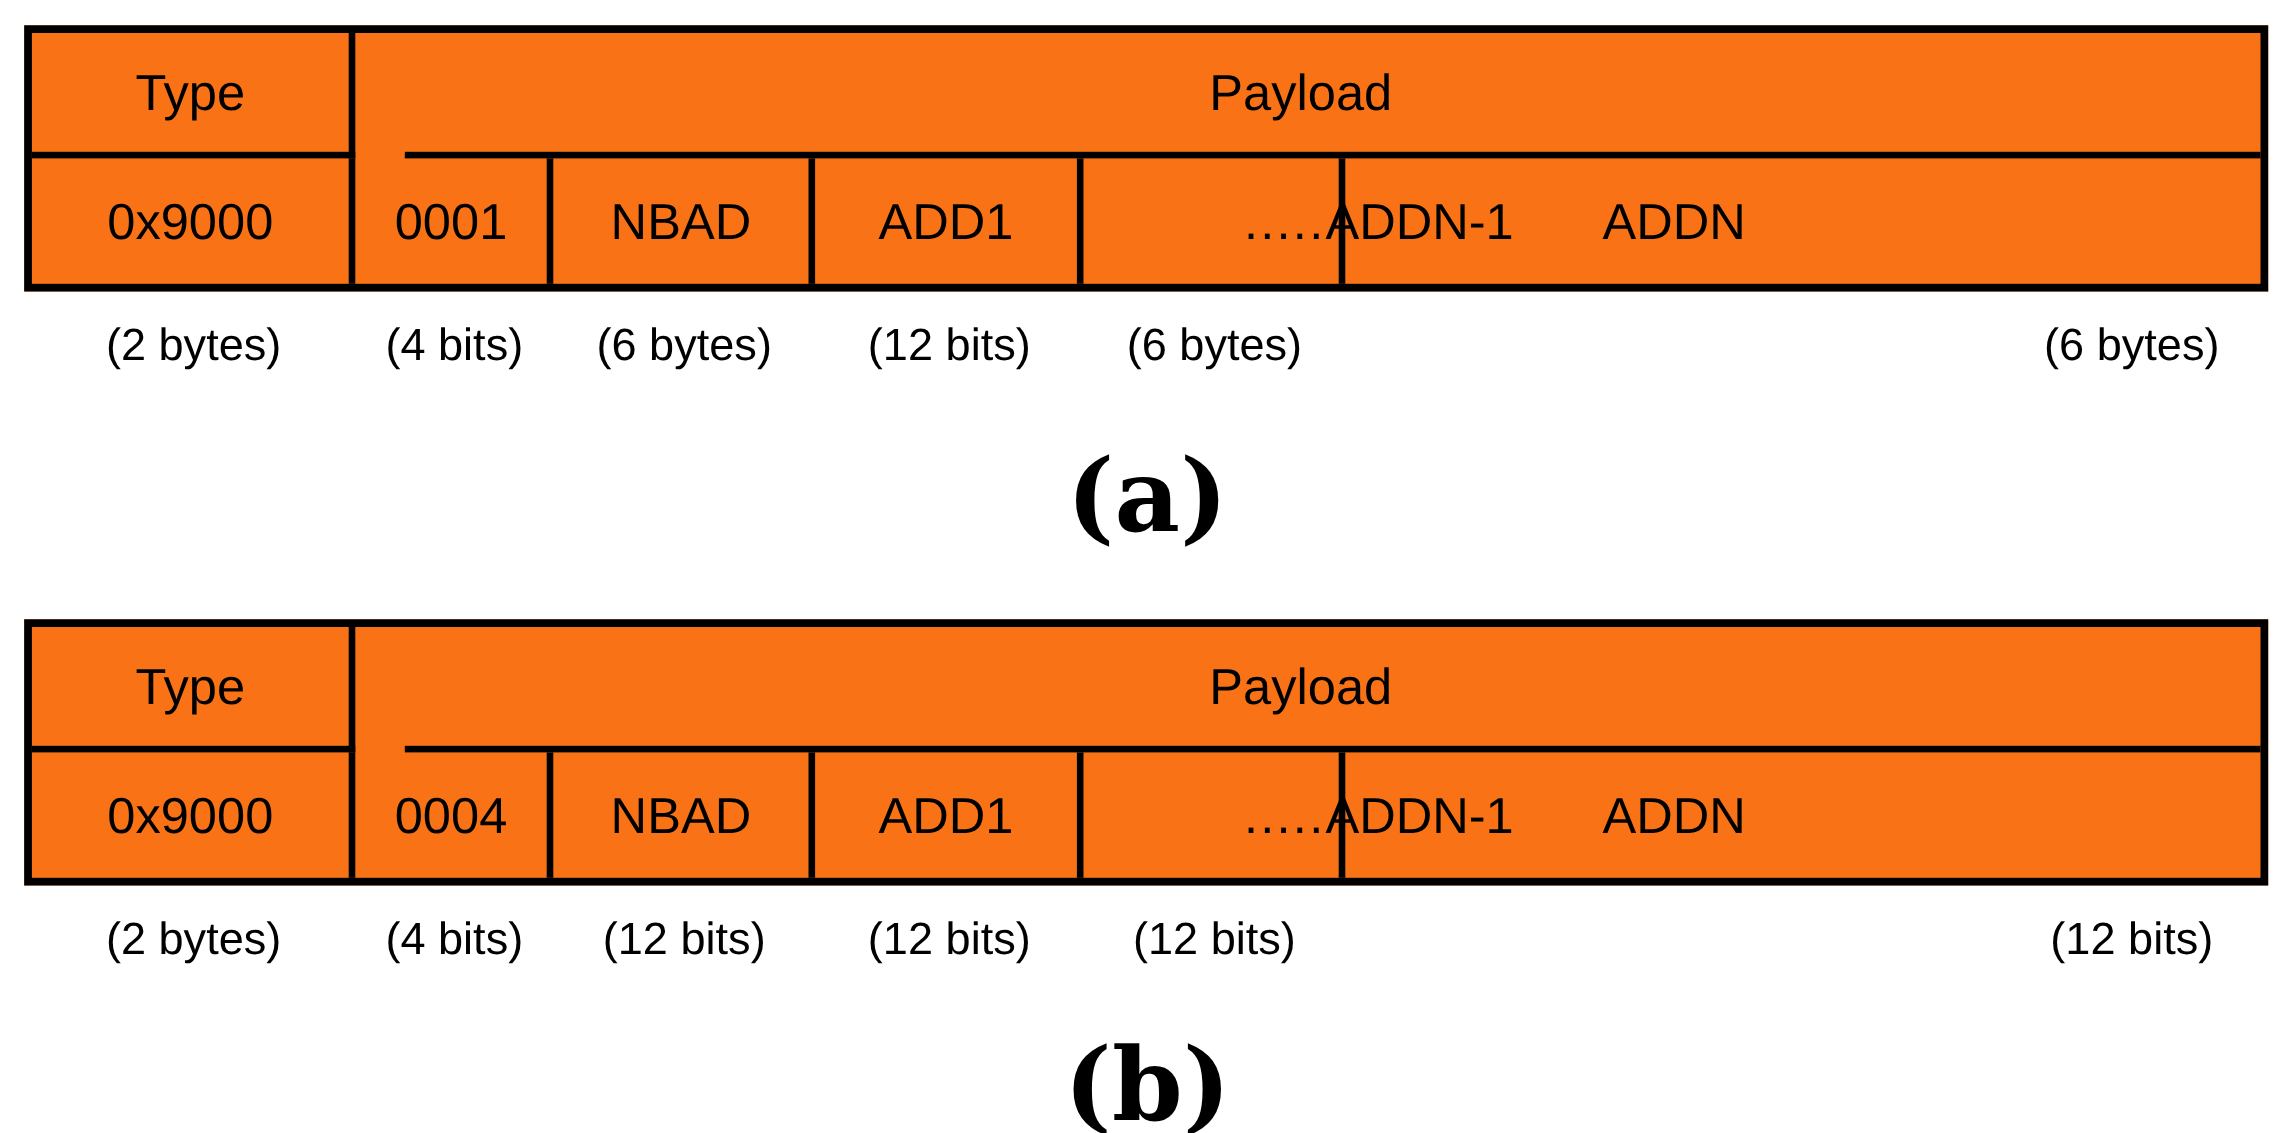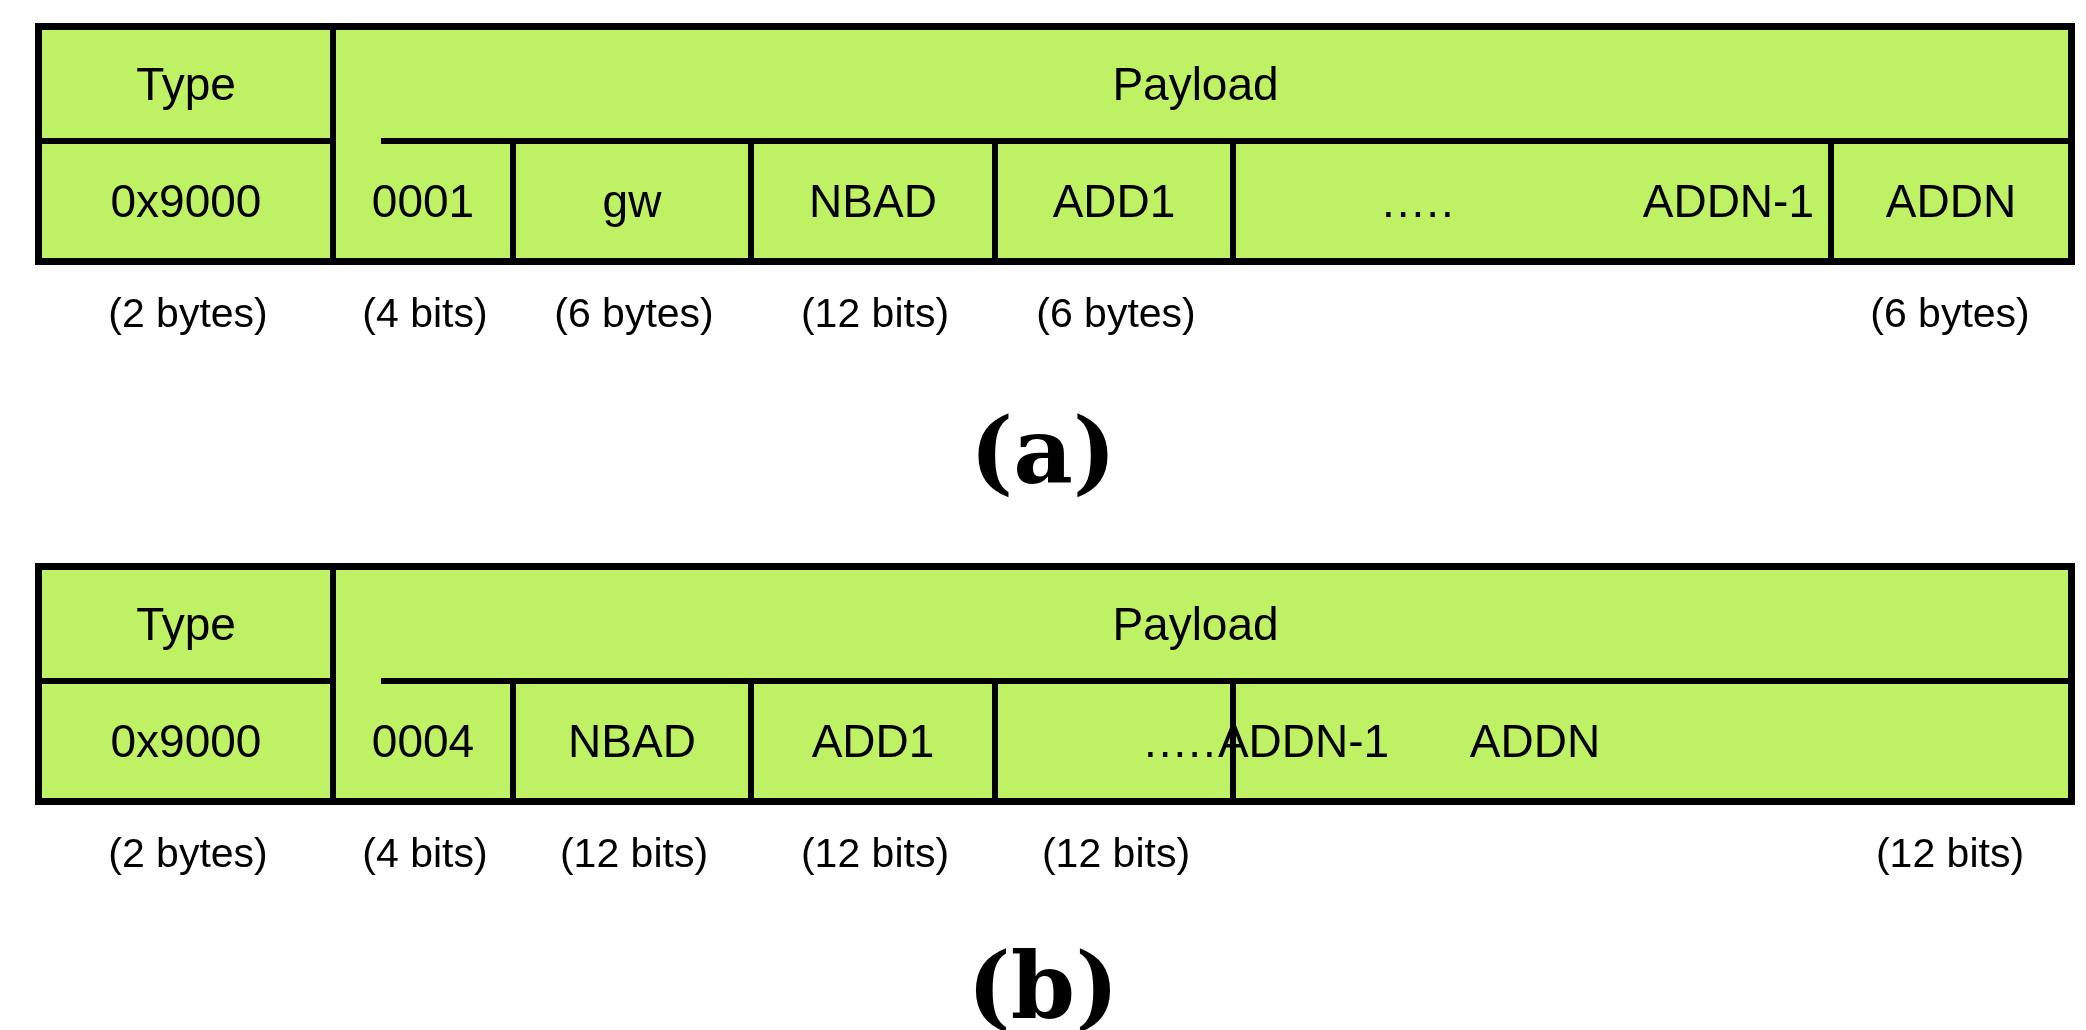--- a/index.html
+++ b/index.html
@@ -10,29 +10,29 @@
     background: #ffffff;
     overflow: hidden;
     font-family: "Liberation Sans", sans-serif;
     color: #000000;
   }
   .stage { position: relative; width: 2086px; height: 1030px; }
 
   
   .frame-table {
     position: absolute;
-    left: 35px;
+    left: 22px;
     width: 2040px;
     height: 242px;
     border: 7px solid #000;
     box-sizing: border-box;
     display: grid;
     grid-template-columns: 294px 180px 238px 244px 238px 598px 1fr;
     grid-template-rows: 114px 114px;
-    background: #bef264;
+    background: #f97316;
   }
   .frame-table.pos-a { top: 23px; }
   .frame-table.pos-b { top: 563px; }
 
   .cell {
     display: flex;
     align-items: center;
     justify-content: center;
     font-size: 46px;
     line-height: 1;
@@ -53,21 +53,21 @@
   .gap-cell {
     justify-content: space-between;
     padding-left: 146px;
     padding-right: 14px;
   }
   .gap-cell .dots { letter-spacing: 2px; }
 
   
   .size-row {
     position: absolute;
-    left: 41px;
+    left: 29px;
     width: 2026px;
     height: 56px;
     display: grid;
     grid-template-columns: 294px 180px 238px 244px 238px 598px 1fr;
   }
   .size-row.pos-a { top: 285px; }
   .size-row.pos-b { top: 825px; }
   .size-label {
     display: flex;
     align-items: center;
@@ -102,23 +102,20 @@
     </div>
     <div class="cell h-border payload-cell">
       <span>Payload</span>
     </div>
 
     <div class="cell v-border">
       <span>0x9000</span>
     </div>
     <div class="cell v-border">
       <span>0001</span>
-    </div>
-    <div class="cell v-border">
-      <span>gw</span>
     </div>
     <div class="cell v-border">
       <span>NBAD</span>
     </div>
     <div class="cell v-border">
       <span>ADD1</span>
     </div>
     <div class="cell v-border gap-cell">
       <span class="dots">.....</span>
       <span>ADDN-1</span>

